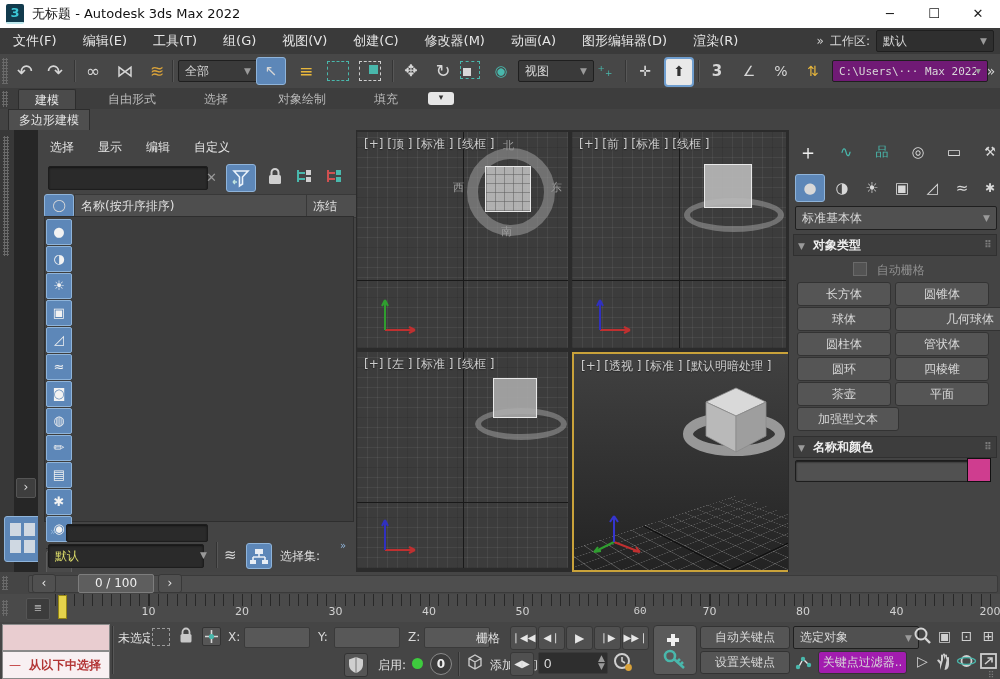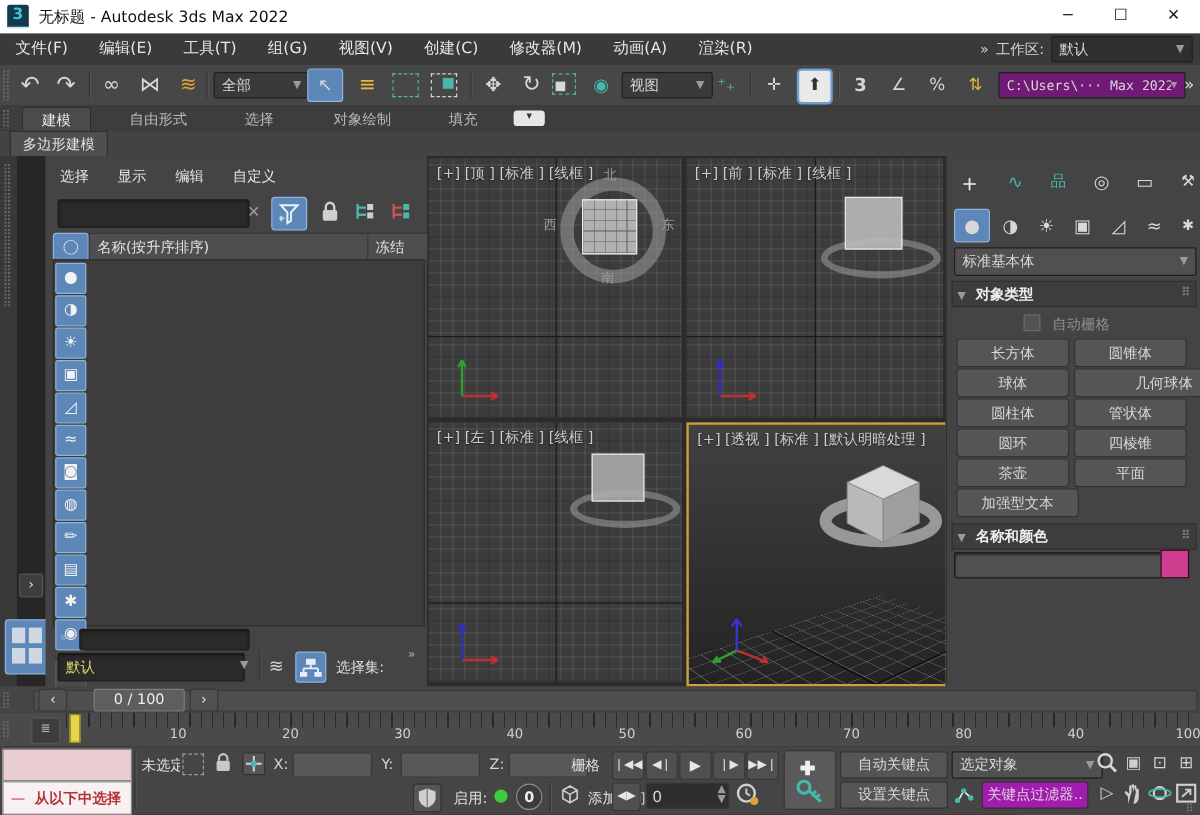--- a/index.html
+++ b/index.html
@@ -112,20 +112,21 @@
 
   <div class="abs menubar">
     <span class="menu-item">文件(F)</span>
     <span class="menu-item">编辑(E)</span>
     <span class="menu-item">工具(T)</span>
     <span class="menu-item">组(G)</span>
     <span class="menu-item">视图(V)</span>
     <span class="menu-item">创建(C)</span>
     <span class="menu-item">修改器(M)</span>
     <span class="menu-item">动画(A)</span>
+    <span class="menu-item">图形编辑器(D)</span>
     <span class="menu-item">渲染(R)</span>
     <span style="margin-left:auto;color:#cfcfcf;">»</span>
     <span style="padding:0 6px;color:#d5d5d5;">工作区:</span>
     <div class="dd" style="width:104px;margin-right:6px;">
       <span>默认</span>
       <span class="arr">▼</span>
     </div>
   </div>
 
   <div class="abs toolbar">
@@ -411,25 +412,25 @@
     <div class="grip" style="left:2px;top:6px;height:16px;"></div>
     <div class="abs" style="left:26px;top:4px;width:22px;height:20px;background:#3c3c3c;border:1px solid #555;border-radius:2px;
                 text-align:center;line-height:18px;color:#bbb;font-size:10px;">≣</div>
     <div class="ticks"></div>
     <div id="ruler-labels">
         <span class="ticklabel" style="left: 148.5px;">10</span>
         <span class="ticklabel" style="left: 242px;">20</span>
         <span class="ticklabel" style="left: 335.5px;">30</span>
         <span class="ticklabel" style="left: 429px;">40</span>
         <span class="ticklabel" style="left: 522.5px;">50</span>
-        <span class="ticklabel" style="left: 620px;">60</span>
+        <span class="ticklabel" style="left: 640px; font-family: Liberation Mono, monospace;">60</span>
         <span class="ticklabel" style="left: 709.5px;">70</span>
         <span class="ticklabel" style="left: 803px;">80</span>
         <span class="ticklabel" style="left: 896.5px;">40</span>
-        <span class="ticklabel" style="left: 990px;">100</span>
+        <span class="ticklabel" style="left: 990px;">200</span>
       </div>
     <div class="abs" style="left:58px;top:1px;width:7px;height:22px;background:#e5d34b;border:1px solid #948515;"></div>
   </div>
 
   <div class="abs statusbar">
     <div class="pinkbox"></div>
     <div class="whitebox">
       <span style="color:#c03a3a;padding:0 8px 0 6px;">—</span><span style="font-weight:bold;">从以下中选择</span>
     </div>
     <div class="abs" style="left:112px;top:4px;width:1px;height:48px;background:#333;border-right:1px solid #575757;"></div>

